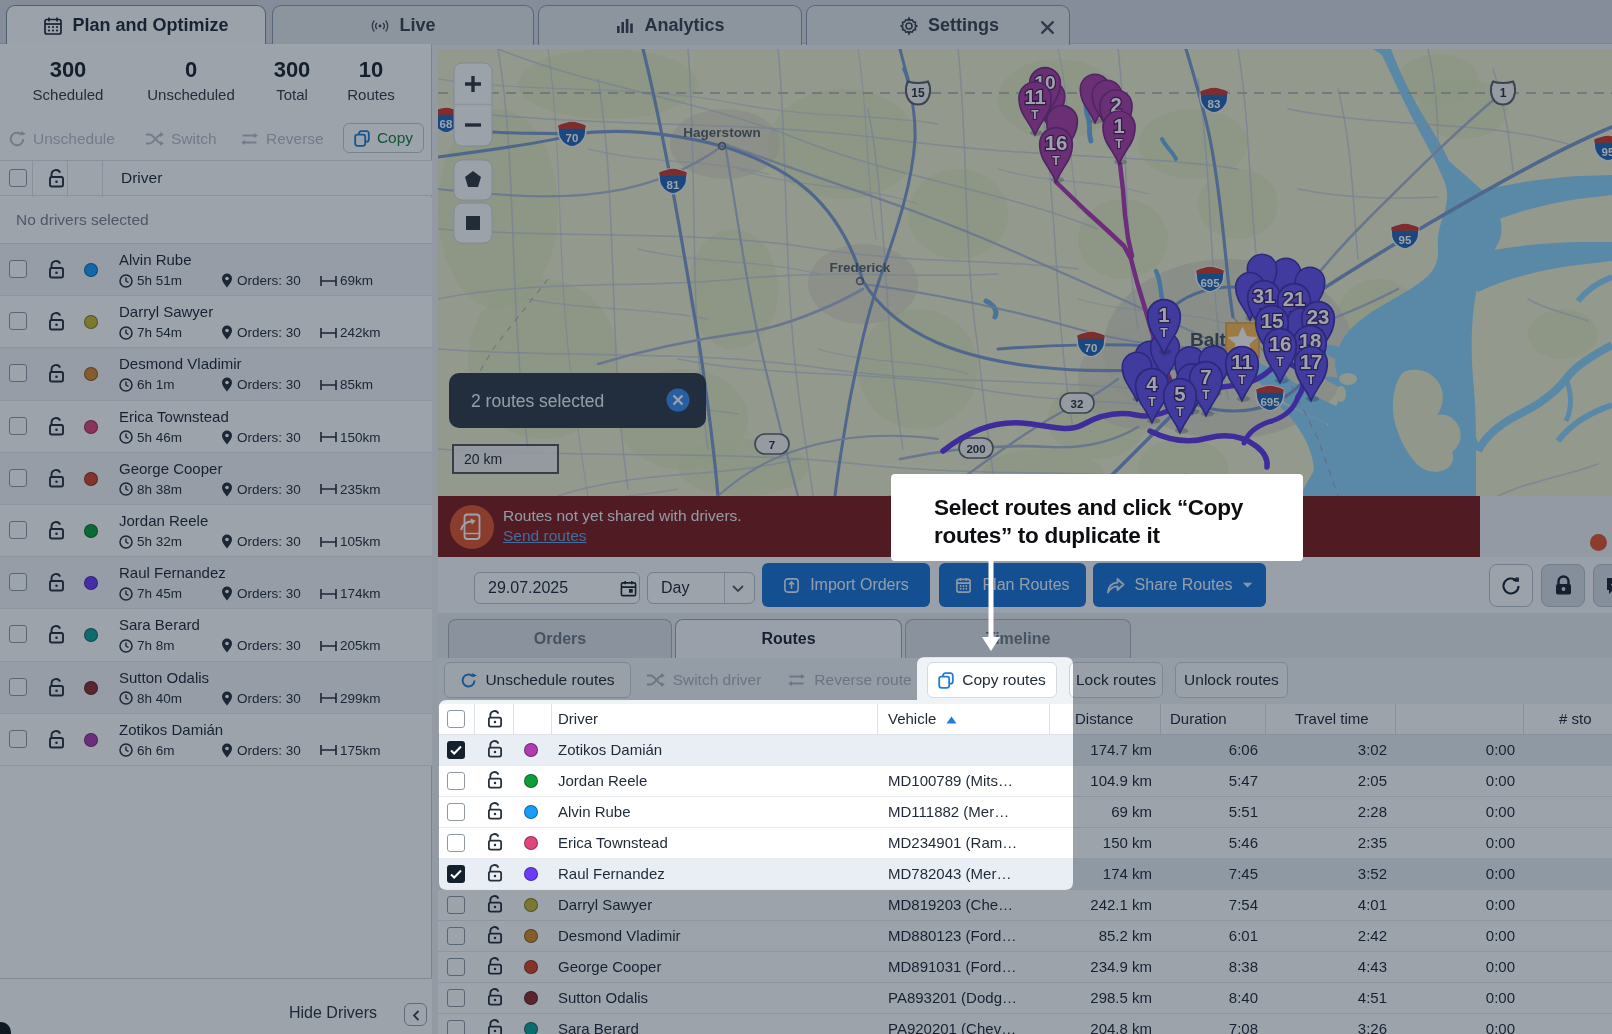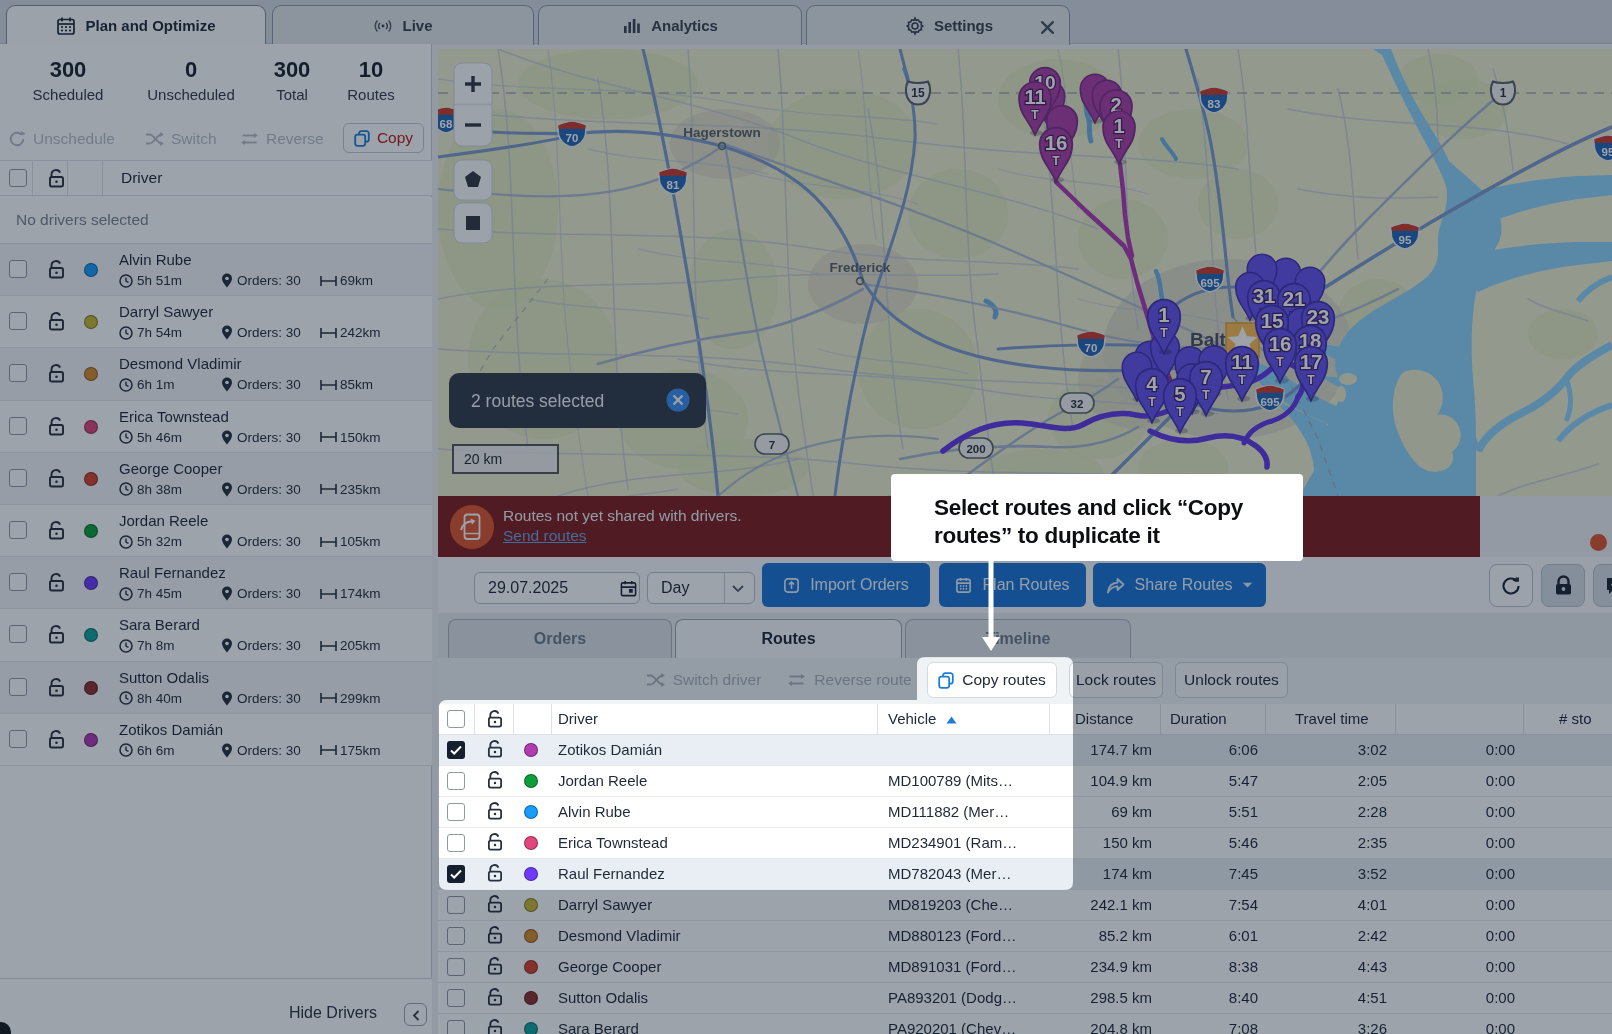--- a/index.html
+++ b/index.html
@@ -4,34 +4,34 @@
 <style>
   * { margin:0; padding:0; box-sizing:border-box; }
   html,body { width:1612px; height:1034px; overflow:hidden; font-family:"Liberation Sans",sans-serif; background:#eef1f4; }
   .abs { position:absolute; }
   #stage { position:relative; width:1612px; height:1034px; }
 
   
   #topbar { left:0; top:0; width:1612px; height:44px; background:#d6dbe1; border-bottom:1px solid #bfc8d2; }
   .ttab { position:absolute; top:5px; height:40px; border:1.5px solid #8b99aa; border-bottom:none;
           border-radius:9px 9px 0 0; background:#e3e6ea; display:flex; align-items:center; justify-content:center;
-          font-size:15px; font-weight:bold; color:#39434f; gap:9px; }
+          font-size:18px; font-weight:bold; color:#39434f; gap:9px; }
   .ttab.active { background:#fdfdfe; color:#1f2a38; border-color:#7e8ea0; }
   .ticon { width:20px; height:20px; }
 
   
   #sidebar { left:0; top:44px; width:432px; height:990px; background:#fff; border-right:1px solid #c7ced6; }
   .stat { position:absolute; top:58px; text-align:center; transform:translateX(-50%); }
   .stat b { font-size:22px; color:#1b2430; display:block; line-height:24px;}
   .stat span { font-size:15px; color:#333c47; display:block; margin-top:4px; }
   #stoolbar { position:absolute; left:0; top:122px; width:432px; height:38px; font-size:15.5px; color:#b6bdc6; }
   .titem { position:absolute; top:8px; display:flex; gap:7px; align-items:center; }
   #copybtn { position:absolute; left:343px; top:1px; width:81px; height:30px; border:1px solid #c3cad2;
              border-radius:6px; background:#fff; display:flex; align-items:center; justify-content:center; gap:7px;
-             font-size:15.5px; color:#b91c1c; }
+             font-size:15.5px; color:#15803d; }
   #dhead { position:absolute; left:0; top:160px; width:432px; height:36px; border-top:1px solid #dde2e8; border-bottom:1px solid #dde2e8; background:#fff; }
   #dhead .vb { position:absolute; top:0; width:1px; height:36px; background:#dde2e8; }
   #nodrv { position:absolute; left:0; top:197px; width:432px; height:47px; border-bottom:1px solid #dde2e8;
            font-size:15.5px; color:#7a838f; display:flex; align-items:center; padding-left:16px; background:#fff; }
   .drow { position:absolute; left:0; width:432px; height:52.2px; border-bottom:1px solid #e4e8ec; background:#fff; }
   .drow.odd { background:#f4f6f8; }
   .drow .cb { position:absolute; left:9px; top:16px; }
   .drow .lk { position:absolute; left:48px; top:16px; }
   .drow .dot { position:absolute; left:84px; top:19px; width:14px; height:14px; border-radius:50%; border:1px solid rgba(0,0,0,.35);}
   .drow .nm { position:absolute; left:119px; top:7px; font-size:15px; color:#1f2937; }
@@ -895,20 +895,26 @@
         </div>
     </div>
 
     <div id="tabs-row">
       <div class="btab" style="left:10px; width:224px;">Orders</div>
       <div class="btab active" style="left:237px; width:227px;">Routes</div>
       <div class="btab" style="left:467px; width:226px;">Timeline</div>
     </div>
 
     <div id="btn-row">
+      <div class="gbtn" style="left:6px; width:187px;">
+        <svg width="17" height="17" viewBox="0 0 18 18" fill="none" stroke="#1c7ed6" stroke-width="2">
+            <path d="M15.3 9a6.3 6.3 0 1 1-1.9-4.5"></path>
+            <path d="M12.6 1l1 4.5 4.3-1.7z" fill="#1c7ed6" stroke="none"></path>
+          </svg>
+        Unschedule routes</div>
       <div class="gbtn dis" style="left:201px; width:129px;">
         <svg width="19" height="16" viewBox="0 0 19 16" fill="none" stroke="#aab2bc" stroke-width="1.9">
             <path d="M1 3.5h3.5c4.5 0 7.5 9 12 9"></path>
             <path d="M1 12.5h3.5c4.5 0 7.5-9 12-9"></path>
             <path d="M15.2 10l3.6 2.5-3.6 2.5z" fill="#aab2bc" stroke="none"></path>
             <path d="M15.2 1l3.6 2.5-3.6 2.5z" fill="#aab2bc" stroke="none"></path>
           </svg>
         Switch driver</div>
       <div class="gbtn dis" style="left:345px; width:133px;">
         <svg width="19" height="14" viewBox="0 0 19 14" fill="none" stroke="#aab2bc" stroke-width="1.9">

